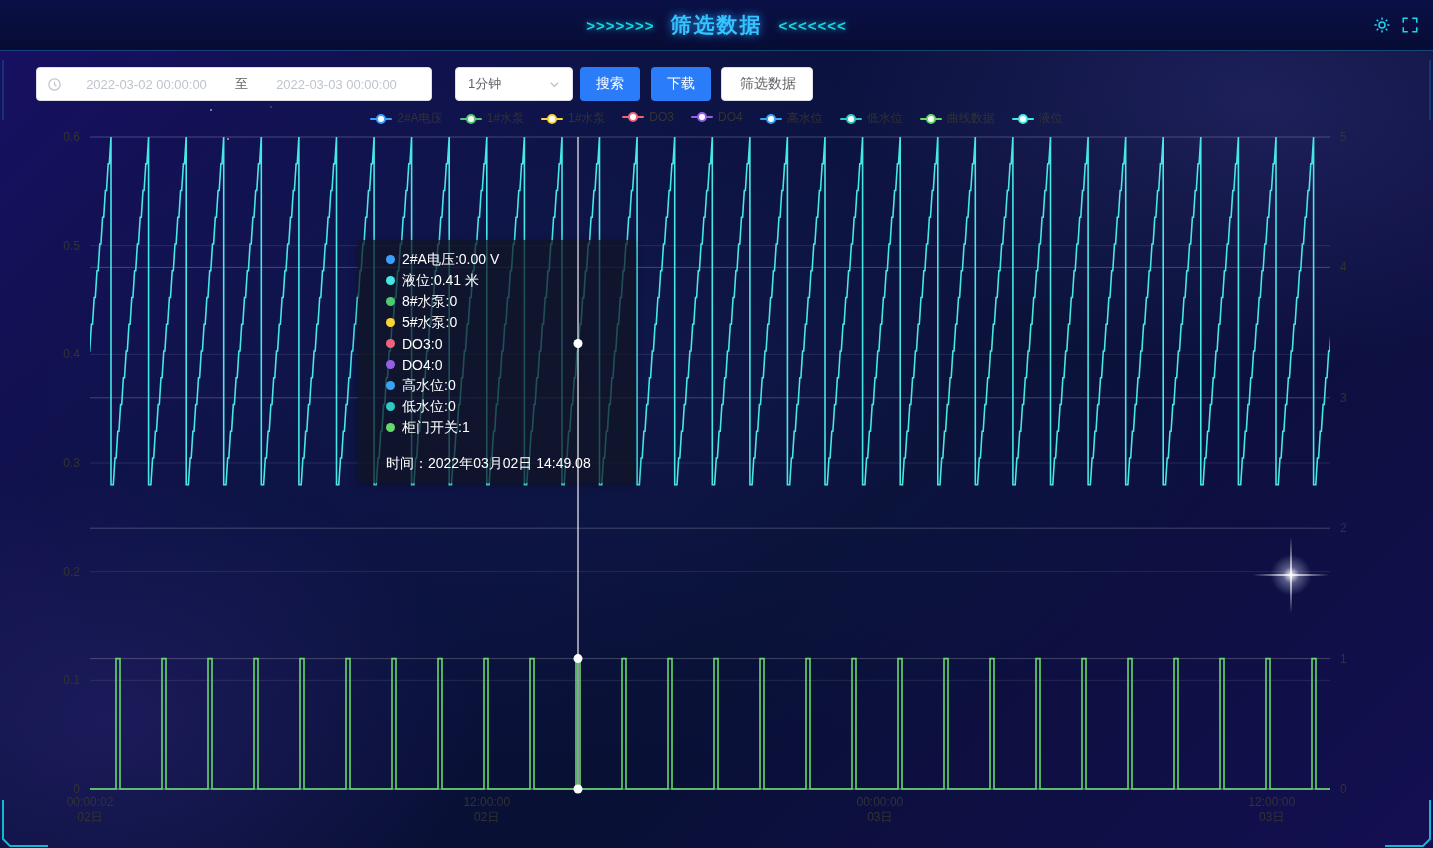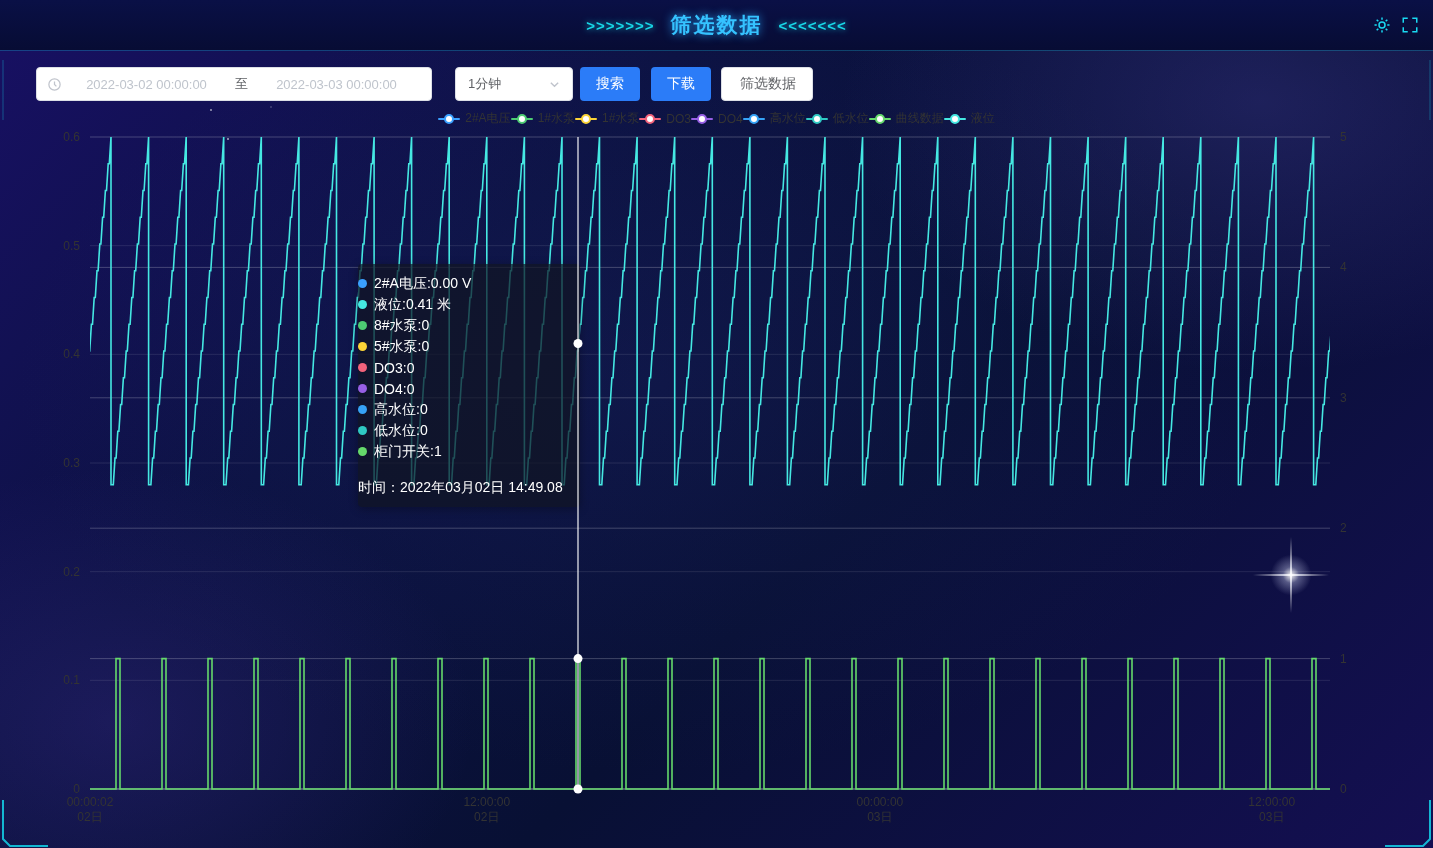--- a/index.html
+++ b/index.html
@@ -48,31 +48,31 @@
   .btn{height:34px;border:none;border-radius:4px;font-size:14px;padding:0 16px;cursor:pointer;
     font-family:"Liberation Sans", sans-serif;}
   .btn.blue{background:#2b7cf8;color:#fff;}
   .btn.white{background:#fff;color:#606266;border:1px solid #dcdfe6;}
   #search-btn{margin-left:7px;}
   #download-btn{margin-left:11px;}
   #filter-btn{margin-left:10px;padding-left:18px;}
 
   
   .legend{position:absolute;top:110px;left:0;right:0;z-index:4;
-    display:flex;justify-content:center;align-items:center;gap:0;}
+    display:flex;justify-content:center;align-items:flex-start;gap:17px;}
   .legend-item{display:flex;align-items:center;gap:5px;cursor:pointer;}
   .lmark{display:inline-block;width:22px;height:2px;border-radius:1px;position:relative;}
   .lcircle{position:absolute;left:50%;top:50%;transform:translate(-50%,-50%);
     width:6px;height:6px;border:2px solid;border-radius:50%;background:#fff;}
   .llabel{font-size:12px;color:#333;}
 
   
   .tooltip{
-    position:absolute;left:358px;top:264px;width:222px;z-index:5;
-    background:rgba(17,21,35,.72);border-radius:4px;padding:9px 0;
+    position:absolute;left:358px;top:240px;width:222px;z-index:5;
+    background:rgba(17,21,35,.72);border-radius:4px;padding:9px 28px;
     color:#fff;font-size:14px;box-shadow:0 2px 10px rgba(0,0,0,.3);
   }
   .trow{display:flex;align-items:center;height:21px;}
   .tdot{width:9px;height:9px;border-radius:50%;margin-right:7px;flex:none;}
   .ttime{margin-top:15px;height:21px;display:flex;align-items:center;}
 
   
   .flare{position:absolute;left:1259px;top:543px;width:64px;height:64px;z-index:2;pointer-events:none;}
   .flare .core{position:absolute;inset:0;
     background:radial-gradient(circle,rgba(255,255,255,.95) 0%,rgba(220,225,255,.35) 18%,transparent 45%);}

